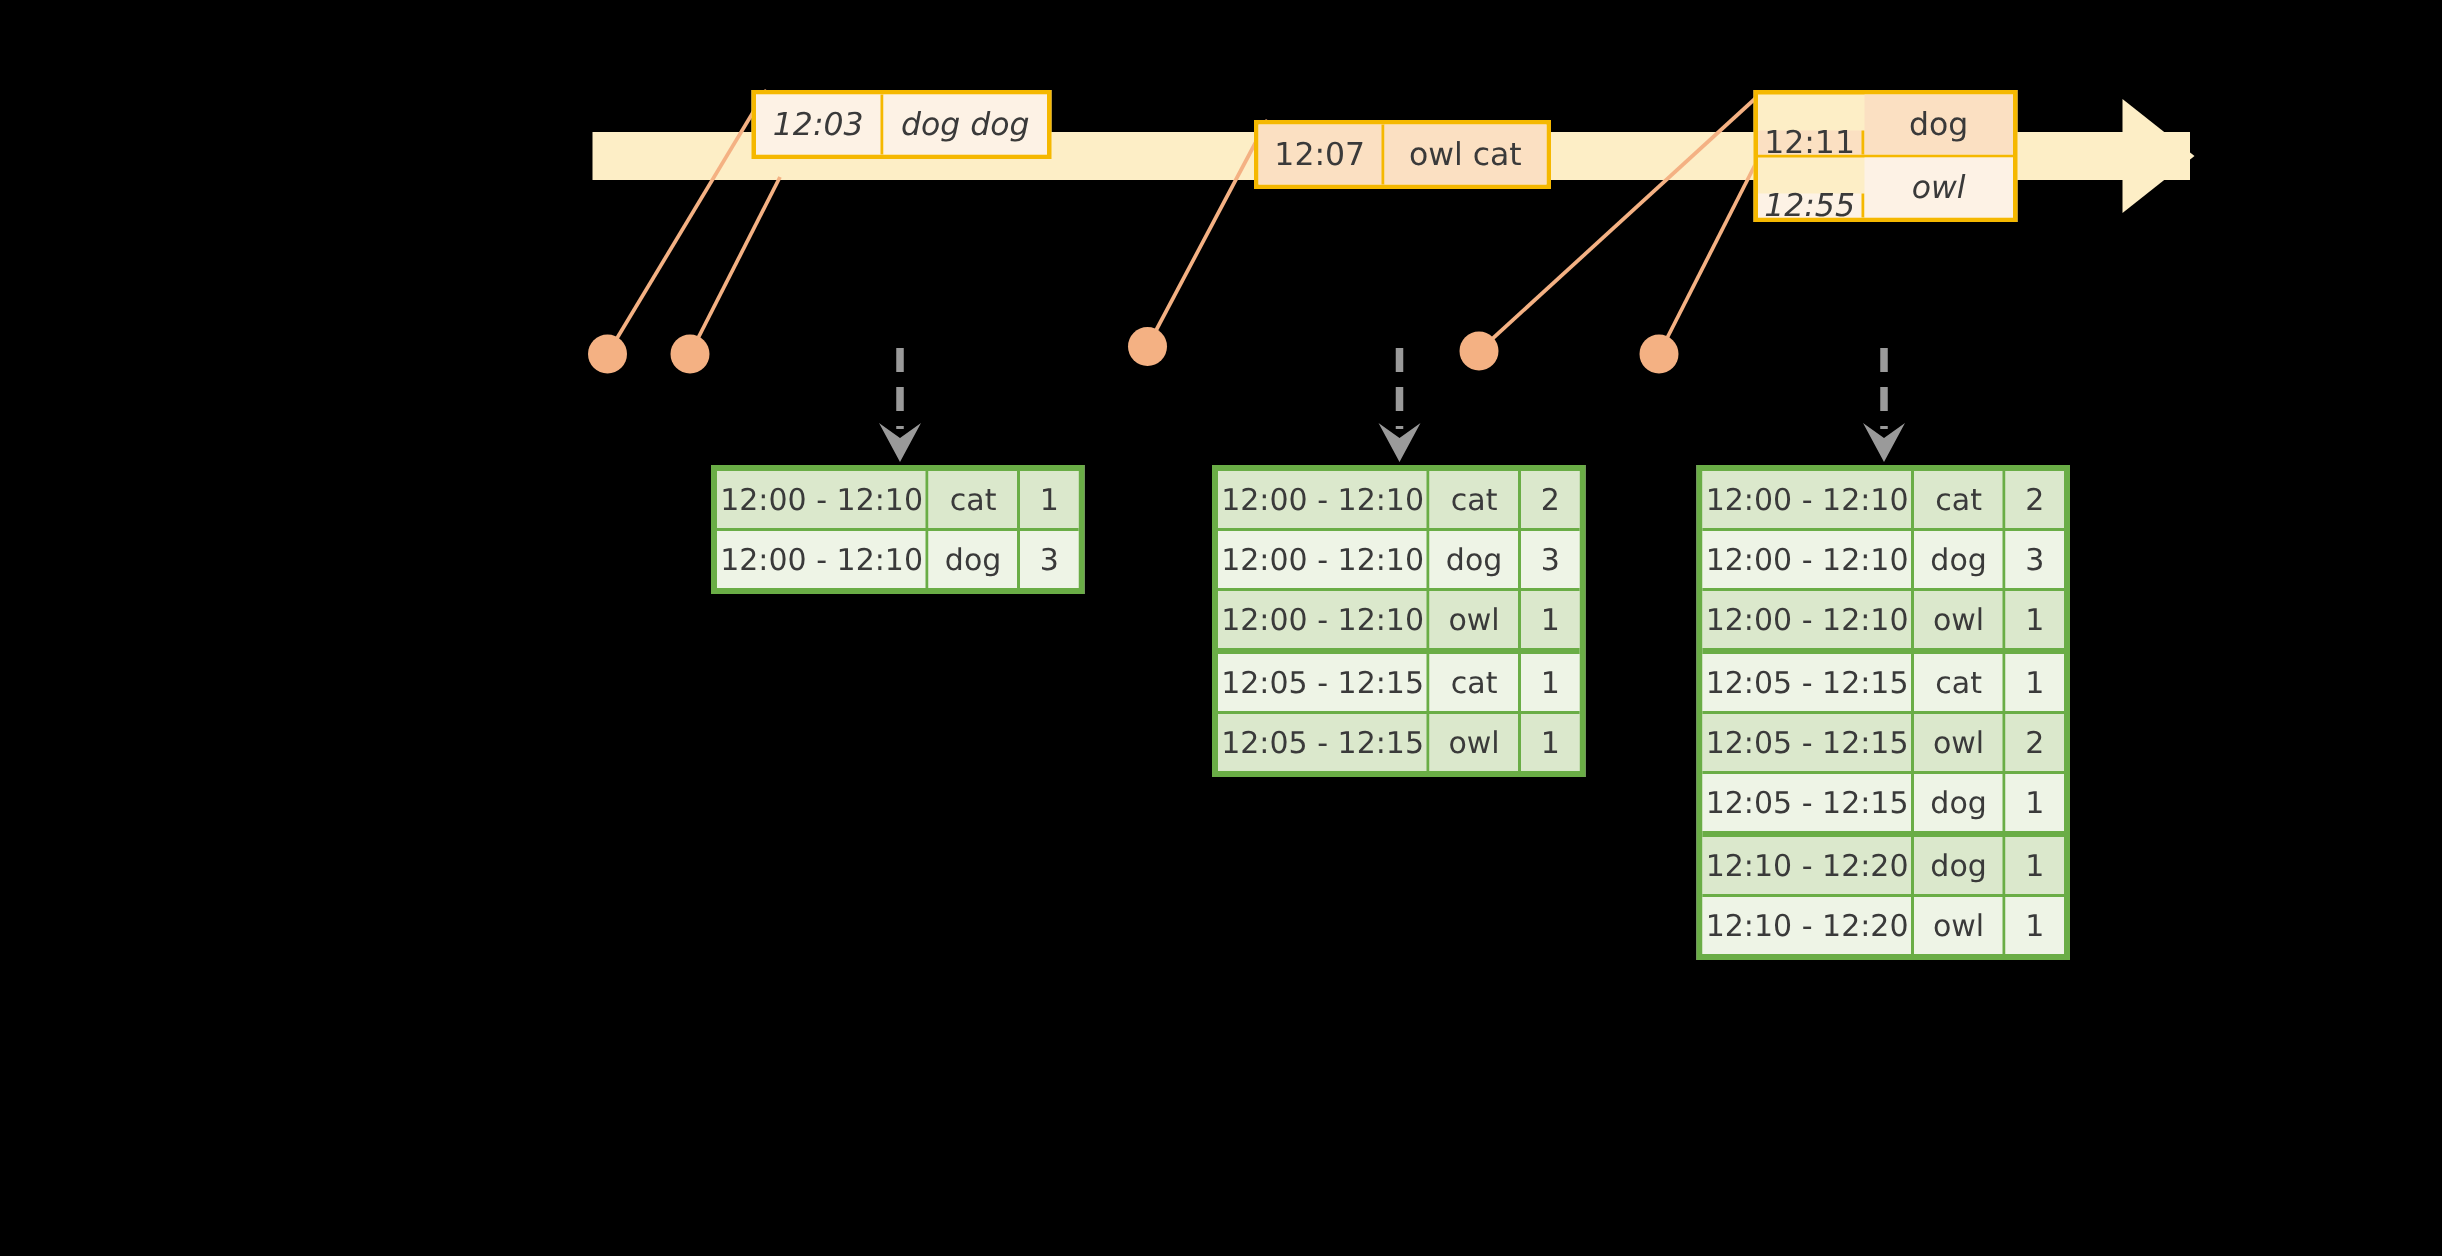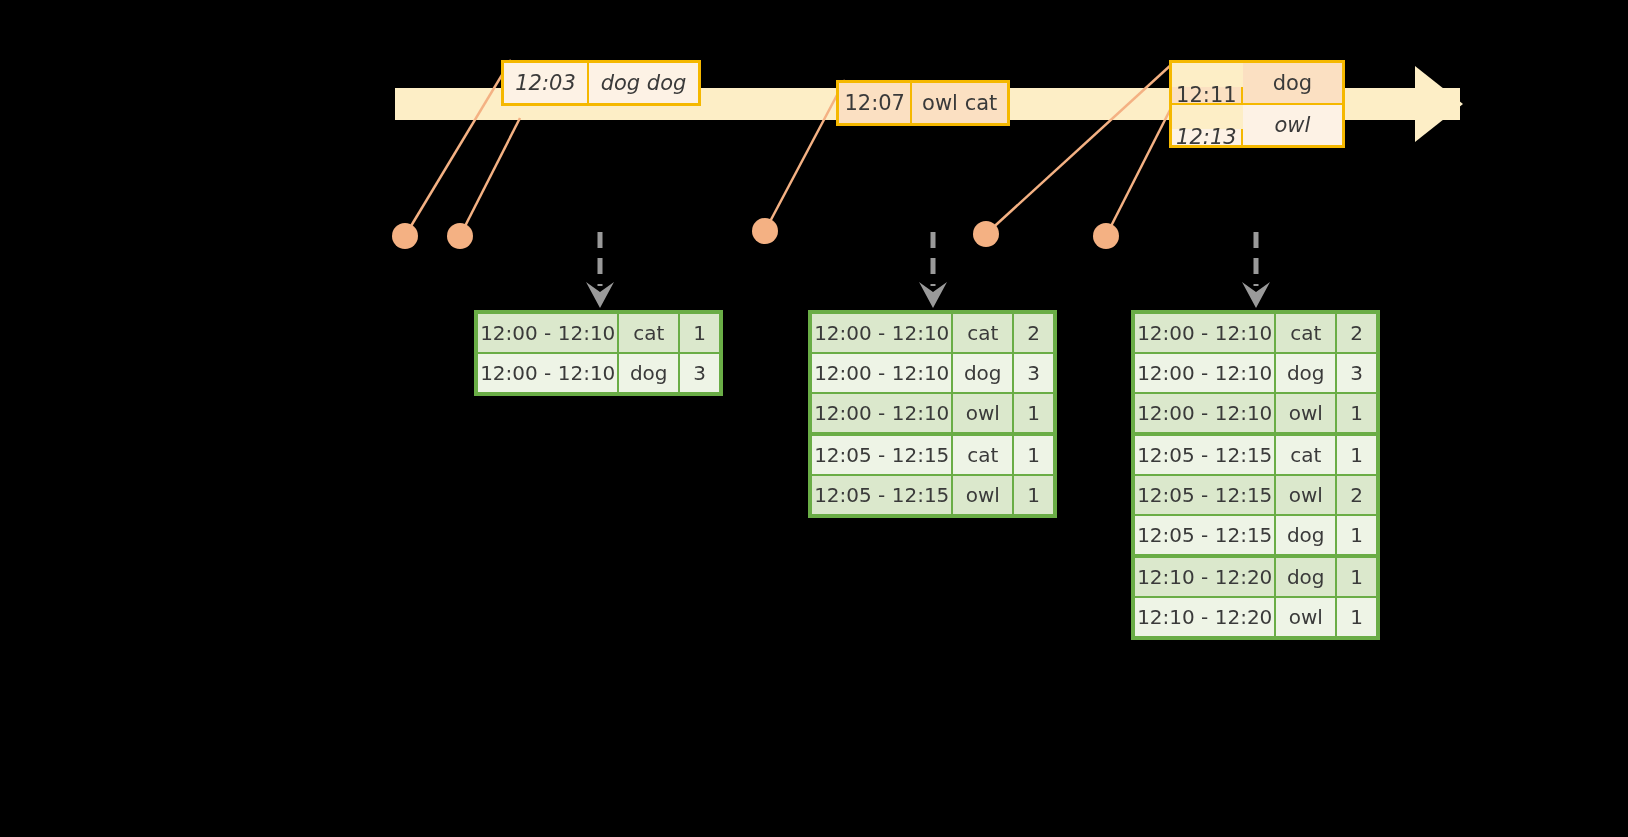--- a/index.html
+++ b/index.html
@@ -69,21 +69,21 @@
     align-items: center;
     justify-content: center;
     font-size: 21px;
     color: #3a3a3a;
     box-sizing: border-box;
   }
   .evt-cell.time { width: 88px; border-right: 2px solid #f5b800; }
   .evt-cell.val  { width: 113px; }
 
   #evt-a { left: 501px; top: 60px; width: 200px; }
-  #evt-b { left: 836px; top: 80px; width: 174px; }
+  #evt-b { left: 836px; top: 80px; width: 198px; }
   #evt-b .evt-cell.time { width: 85px; }
   #evt-b .evt-cell.val  { width: 110px; }
   #evt-c { left: 1169px; top: 60px; width: 176px; }
   #evt-c .evt-cell.time { width: 72px; margin-top: 24px; }
   #evt-c .evt-cell.val  { width: 101px; }
 
   
   .dot {
     position: absolute;
     width: 26px;
@@ -165,21 +165,21 @@
       <div class="evt-cell val">owl cat</div>
     </div>
   </div>
 
   <div class="evt" id="evt-c">
     <div class="evt-row shade">
       <div class="evt-cell time">12:11</div>
       <div class="evt-cell val">dog</div>
     </div>
     <div class="evt-row plain">
-      <div class="evt-cell time">12:13</div>
+      <div class="evt-cell time">12:55</div>
       <div class="evt-cell val">owl</div>
     </div>
   </div>
 
   <div id="dot-layer">
       <div class="dot" style="left: 392px; top: 223px;"></div>
       <div class="dot" style="left: 447px; top: 223px;"></div>
       <div class="dot" style="left: 752px; top: 218px;"></div>
       <div class="dot" style="left: 973px; top: 221px;"></div>
       <div class="dot" style="left: 1093px; top: 223px;"></div>

